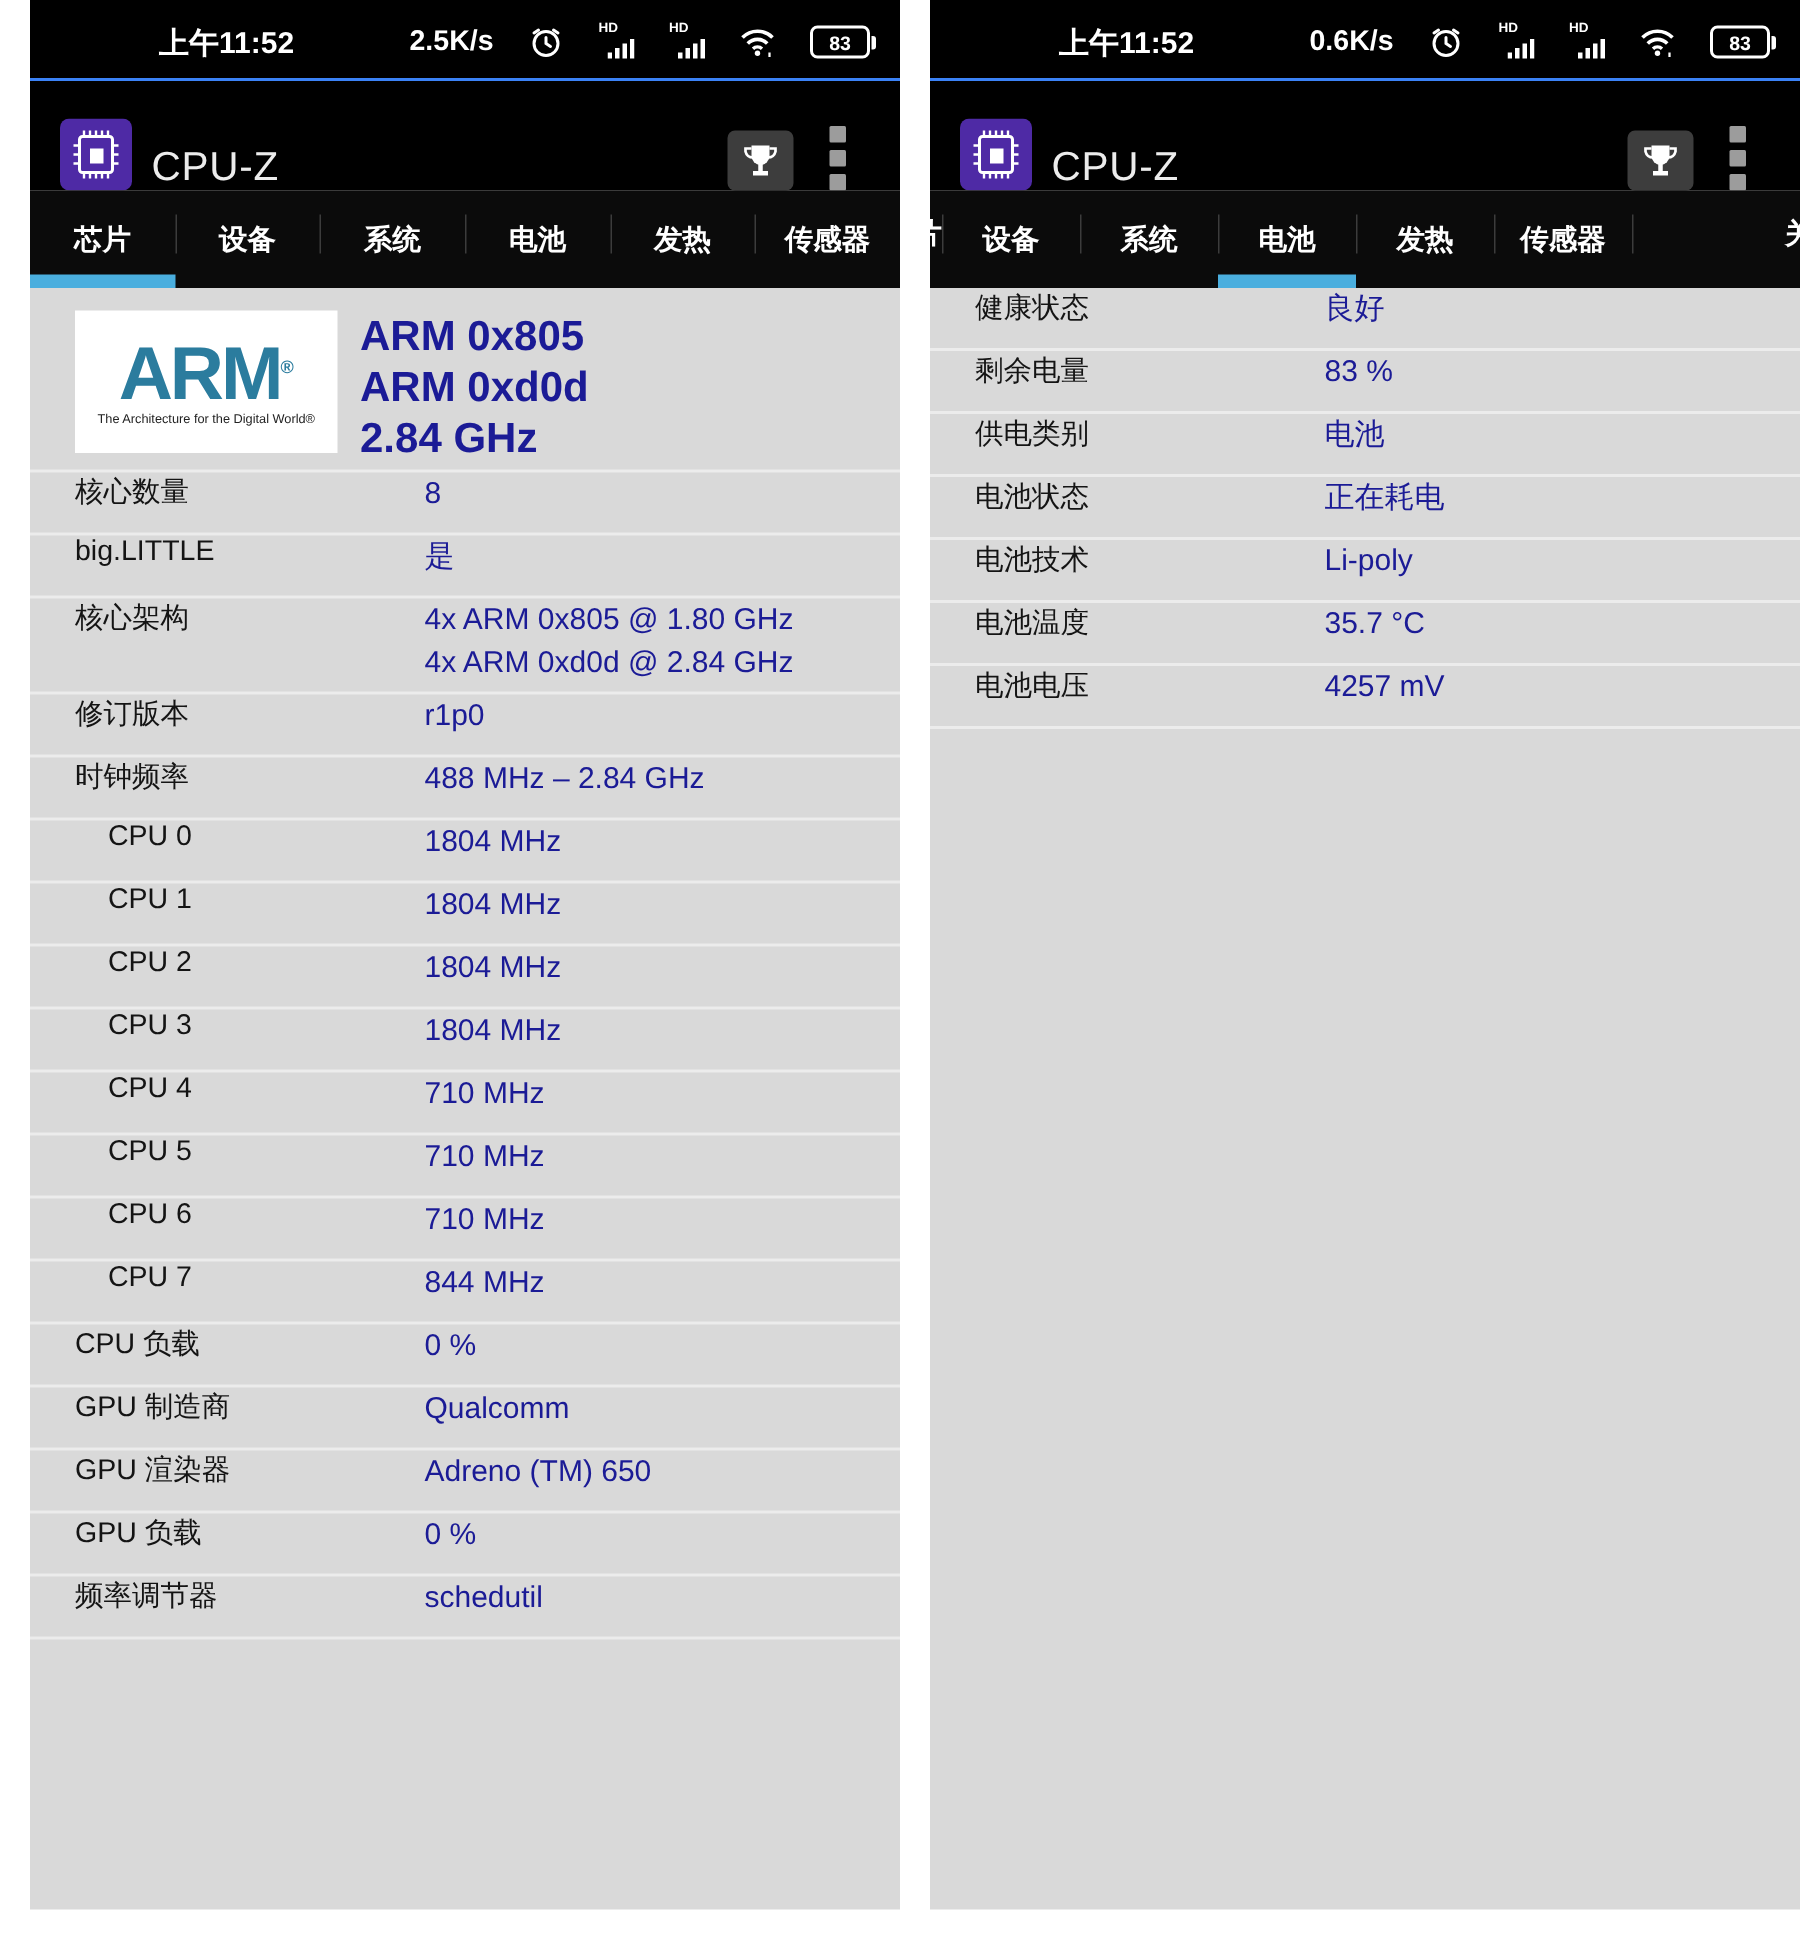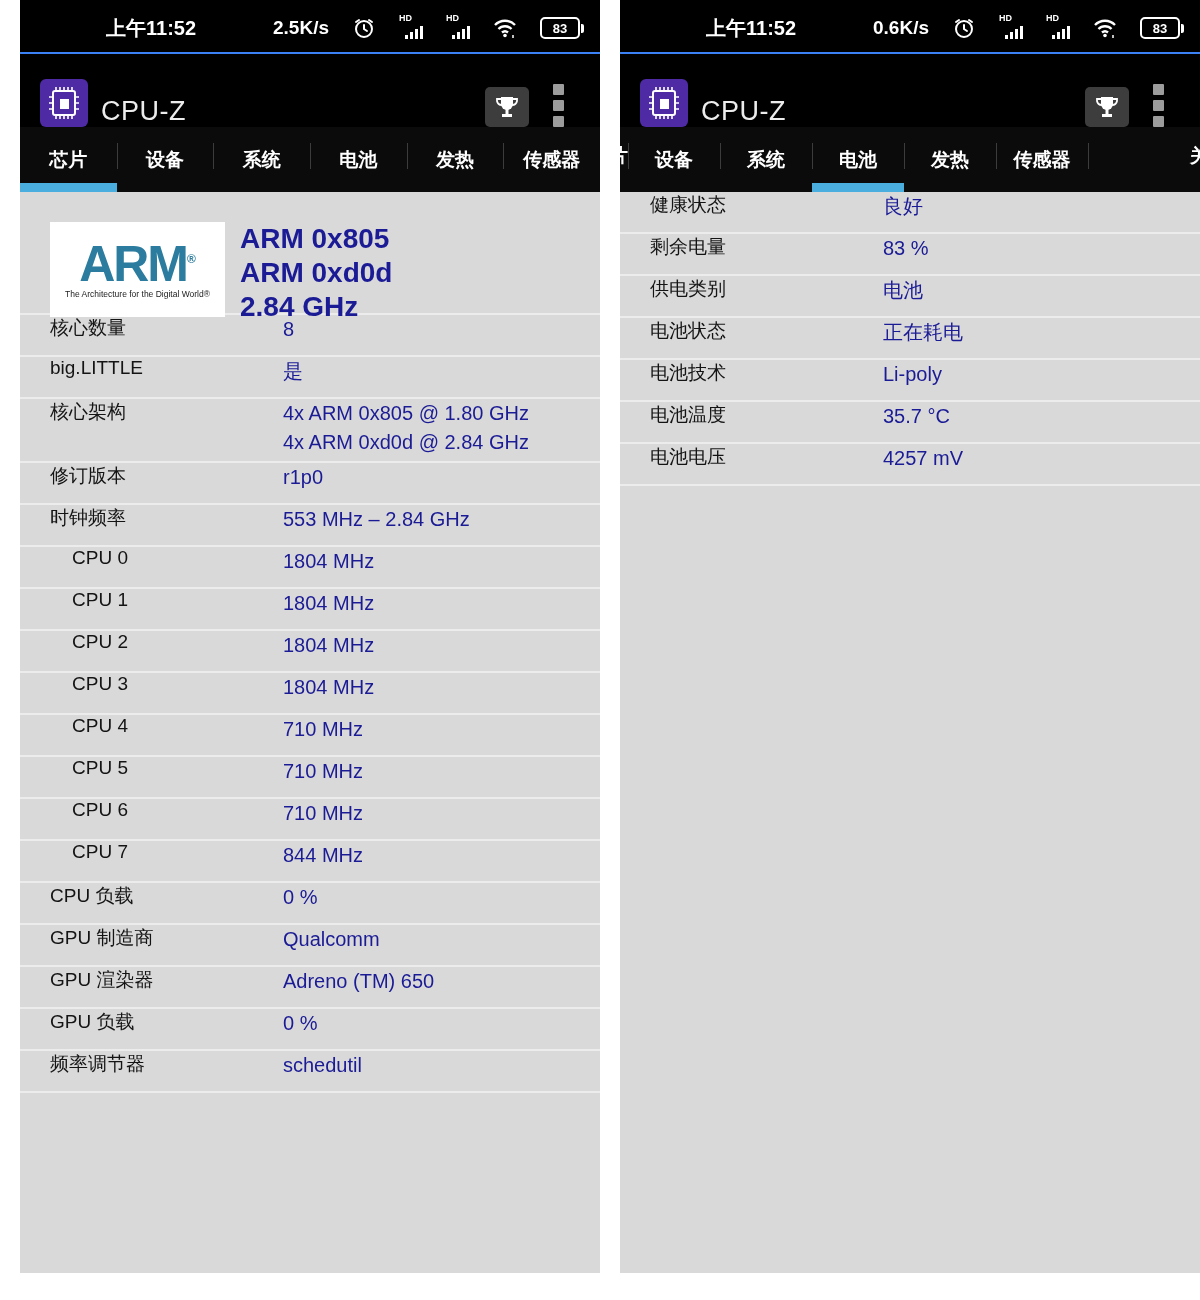--- a/index.html
+++ b/index.html
@@ -41,21 +41,21 @@
   .tab.active::after { content:""; position:absolute; left:0; right:0; bottom:0; height:9px; background:#4aaede; }
   .tab-sliver { width:8px; overflow:hidden; display:flex; align-items:center; justify-content:flex-end;
                 font-size:19px; font-weight:bold; padding-bottom:8px; flex:0 0 auto; }
   .tab-end { width:112px; position:relative; overflow:hidden; display:flex; align-items:center;
              justify-content:flex-end; font-size:19px; font-weight:bold; padding-bottom:8px; flex:0 0 auto; }
   .tab-end::before { content:""; position:absolute; left:0; top:16px; height:26px; width:1px; background:#3c3c3c; }
   .tab-end span { margin-right:-9px; }
 
   
   .content { flex:1 1 auto; background:#d9d9d9; overflow:hidden; }
-  .chip-header { height:123px; display:flex; align-items:flex-start; padding:30px 20px 0 30px;
+  .chip-header { height:123px; display:flex; align-items:flex-start; padding:15px 20px 0 30px;
                  border-bottom:2px solid #ececec; }
   .arm-logo { width:175px; height:95px; background:#fff; display:flex; flex-direction:column;
               align-items:center; justify-content:center; flex:0 0 auto; }
   .arm-word { color:#2b7c9e; font-size:50px; font-weight:800; line-height:0.92; letter-spacing:-2px; }
   .arm-word sup { font-size:12px; letter-spacing:0; }
   .arm-tag { font-size:8.5px; color:#222; margin-top:2px; white-space:nowrap; }
   .chip-lines { margin-left:15px; color:#1b1b96; font-size:28px; font-weight:bold; line-height:34px;
                 white-space:pre-line; }
 
   .row { min-height:42px; display:flex; border-bottom:2px solid #ececec;
@@ -185,21 +185,21 @@
             <div class="row-label">核心架构</div>
             <div class="row-value">4x ARM 0x805 @ 1.80 GHz
 4x ARM 0xd0d @ 2.84 GHz</div>
           </div>
           <div class="row">
             <div class="row-label">修订版本</div>
             <div class="row-value">r1p0</div>
           </div>
           <div class="row">
             <div class="row-label">时钟频率</div>
-            <div class="row-value">553 MHz – 2.84 GHz</div>
+            <div class="row-value">488 MHz – 2.84 GHz</div>
           </div>
           <div class="row indent">
             <div class="row-label">CPU 0</div>
             <div class="row-value">1804 MHz</div>
           </div>
           <div class="row indent">
             <div class="row-label">CPU 1</div>
             <div class="row-value">1804 MHz</div>
           </div>
           <div class="row indent">

